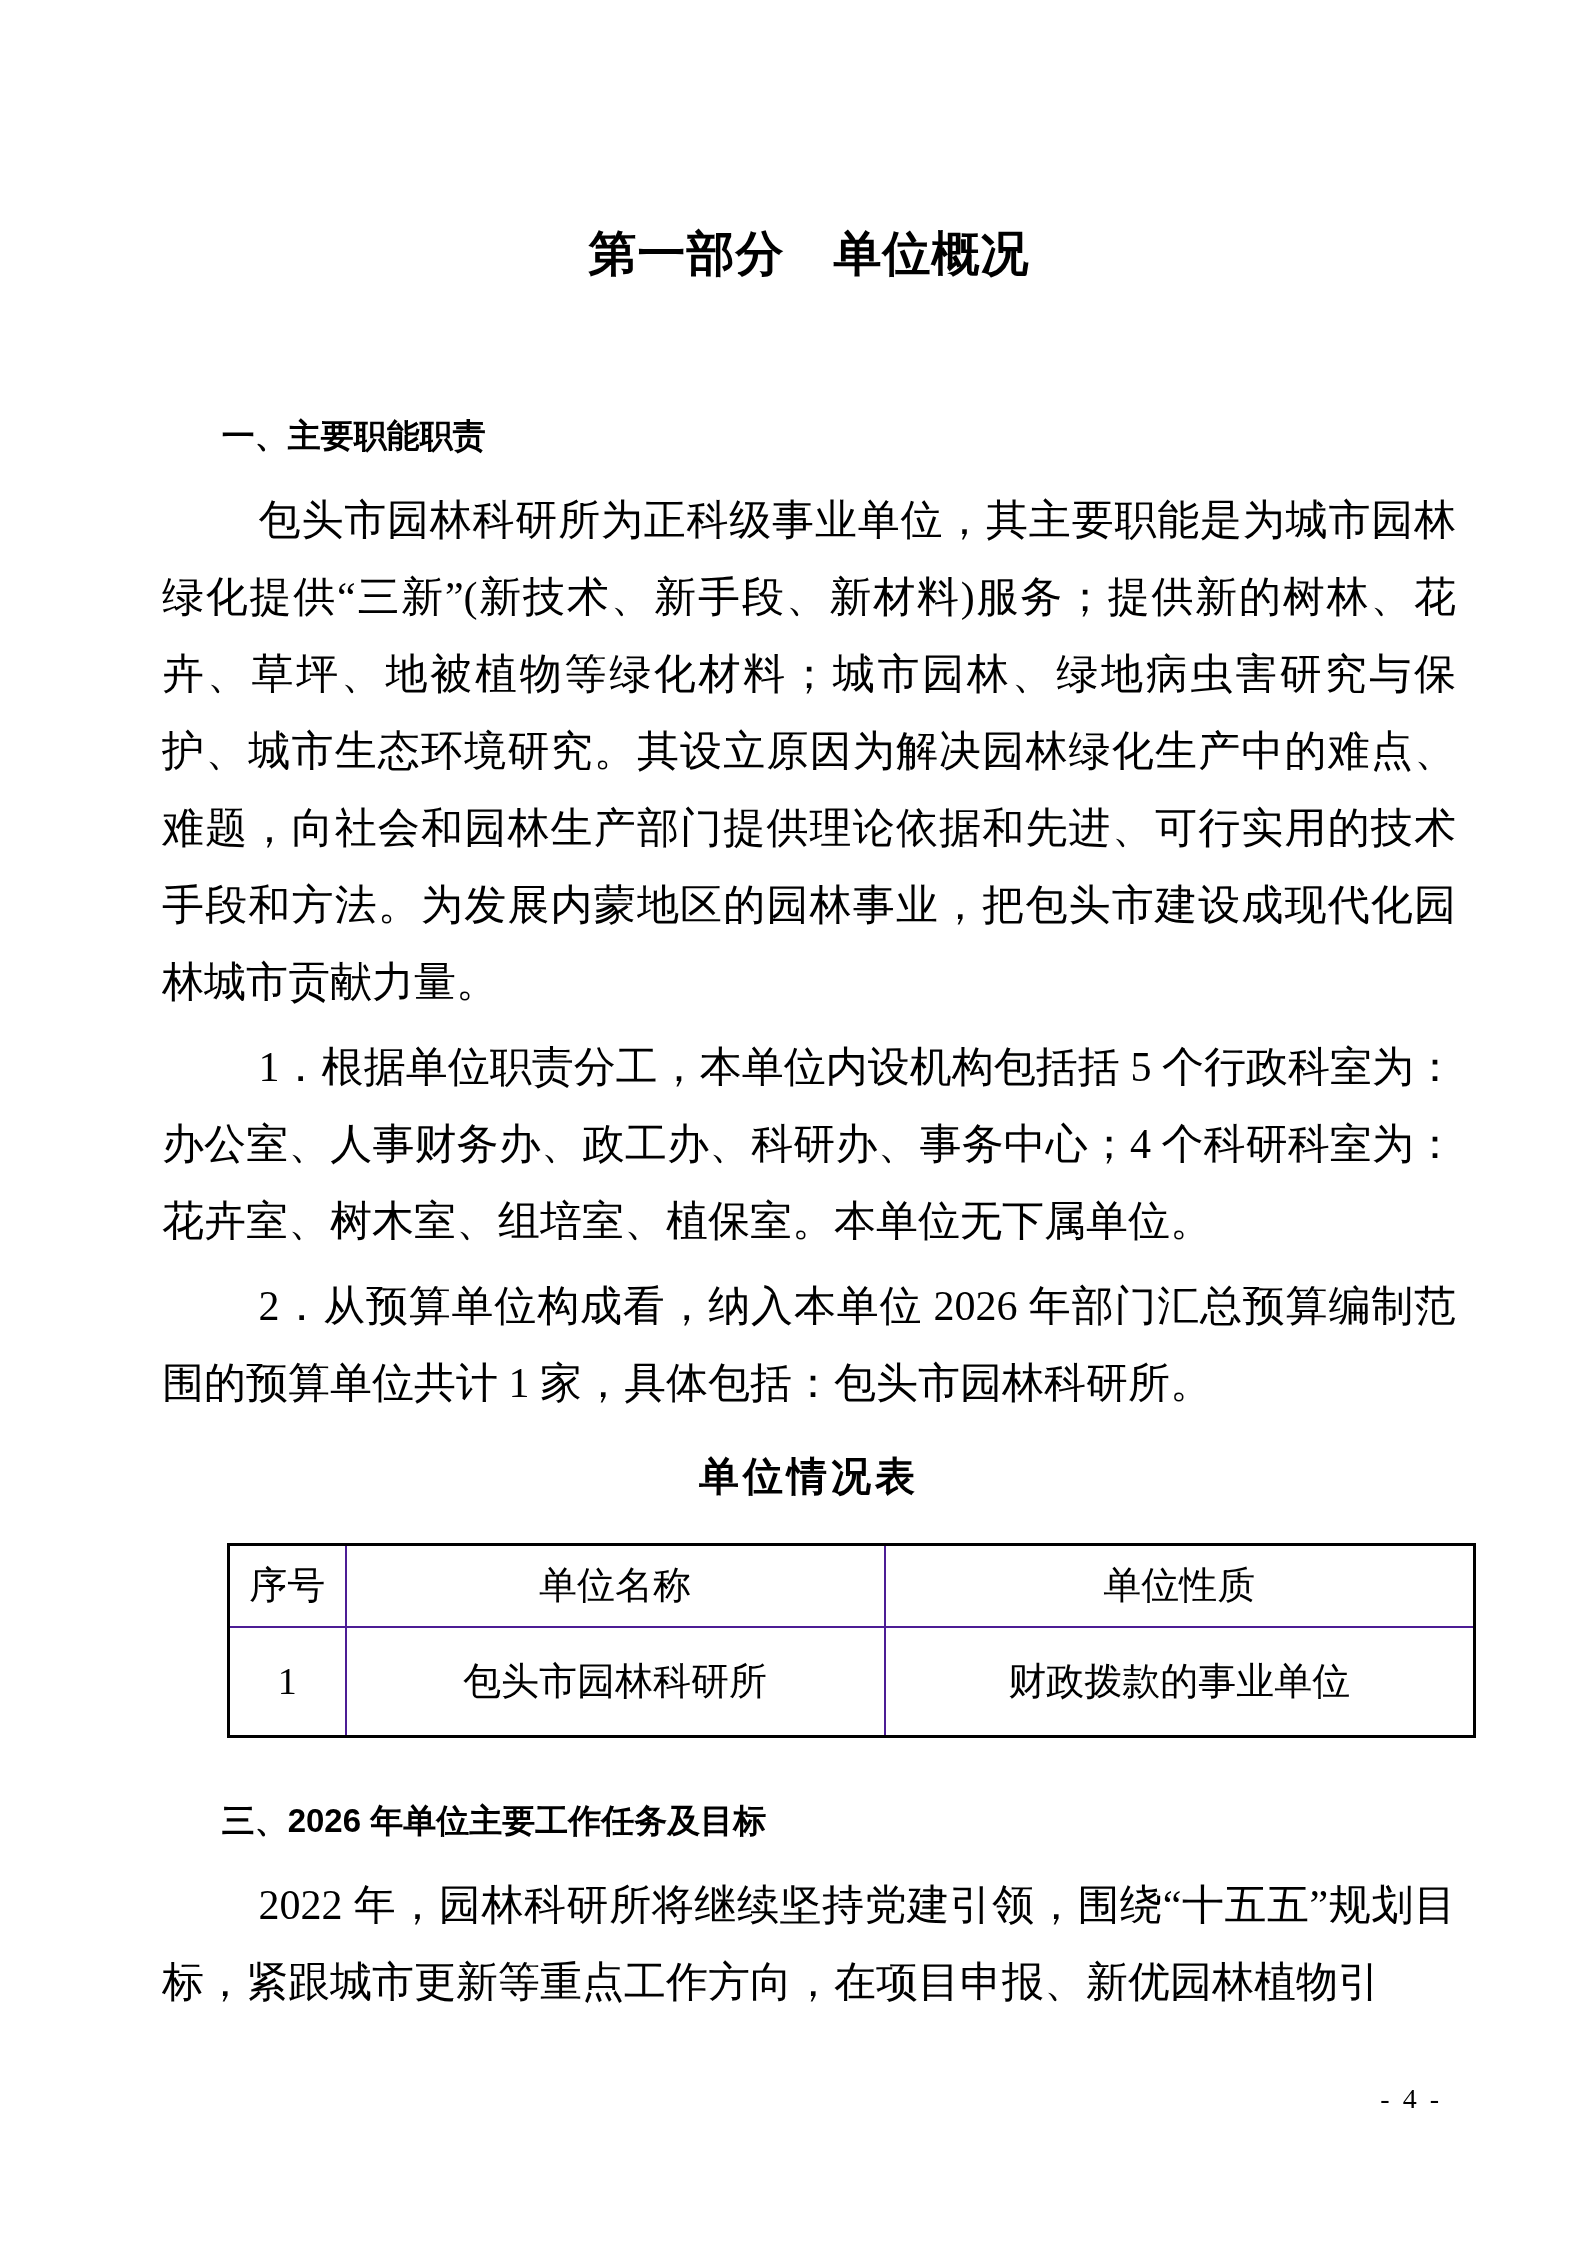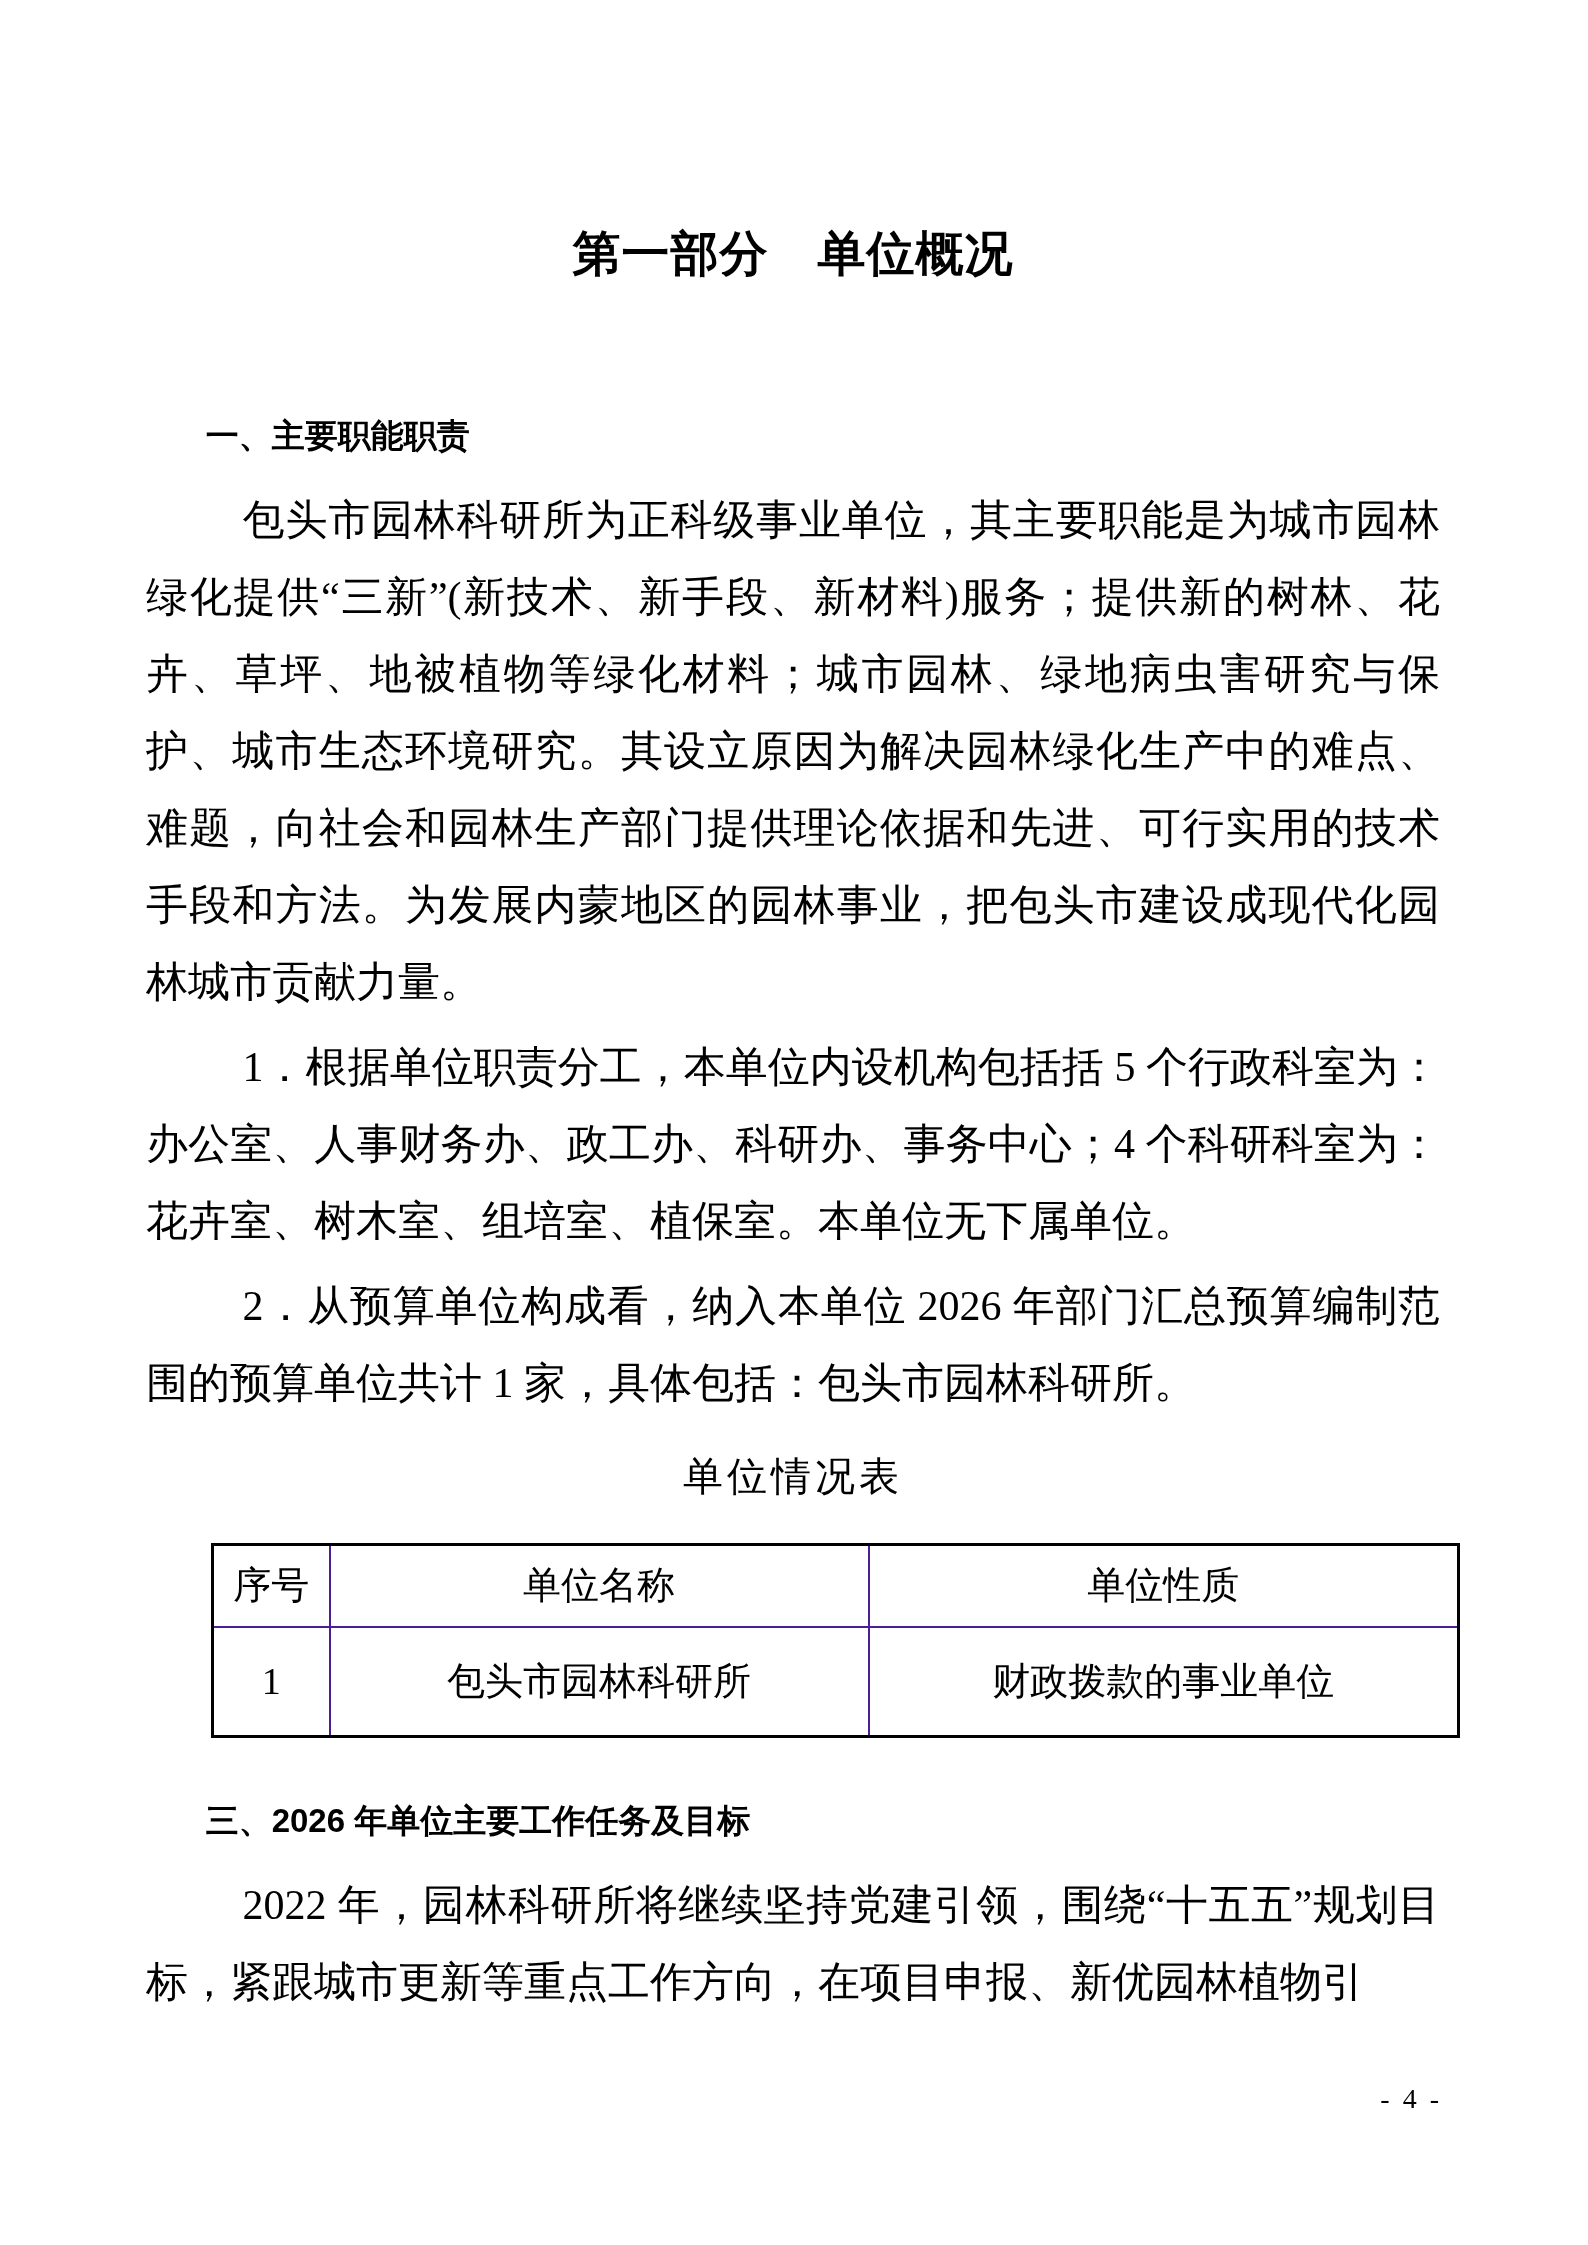--- a/index.html
+++ b/index.html
@@ -8,21 +8,21 @@
     width: 1588px;
     height: 2245px;
     background: #ffffff;
     margin: 0 auto;
     font-family: "Liberation Serif", serif;
     color: #000000;
     overflow: hidden;
   }
   .content {
     position: absolute;
-    left: 138px;
+    left: 154px;
     top: 0;
     width: 1310px;
   }
   .doc-title {
     margin: 222px 0 0 0;
     font-family: "Liberation Serif", serif;
     font-weight: bold;
     font-size: 48px;
     line-height: 64px;
     text-align: center;
@@ -47,20 +47,21 @@
     text-justify: inter-character;
     margin: 8px;
   }
   .table-caption {
     font-family: "Liberation Serif", serif;
     font-size: 40px;
     line-height: 77px;
     margin: 16px 0 0 0;
     text-align: center;
     letter-spacing: 4px;
+    font-weight: bold;
   }
   table.unit-table {
     margin: 28px 0 0 73px;
     width: 1246px;
     border-collapse: collapse;
     table-layout: fixed;
     border: 3px solid #000;
     font-size: 38px;
     font-family: "Liberation Serif", serif;
   }

